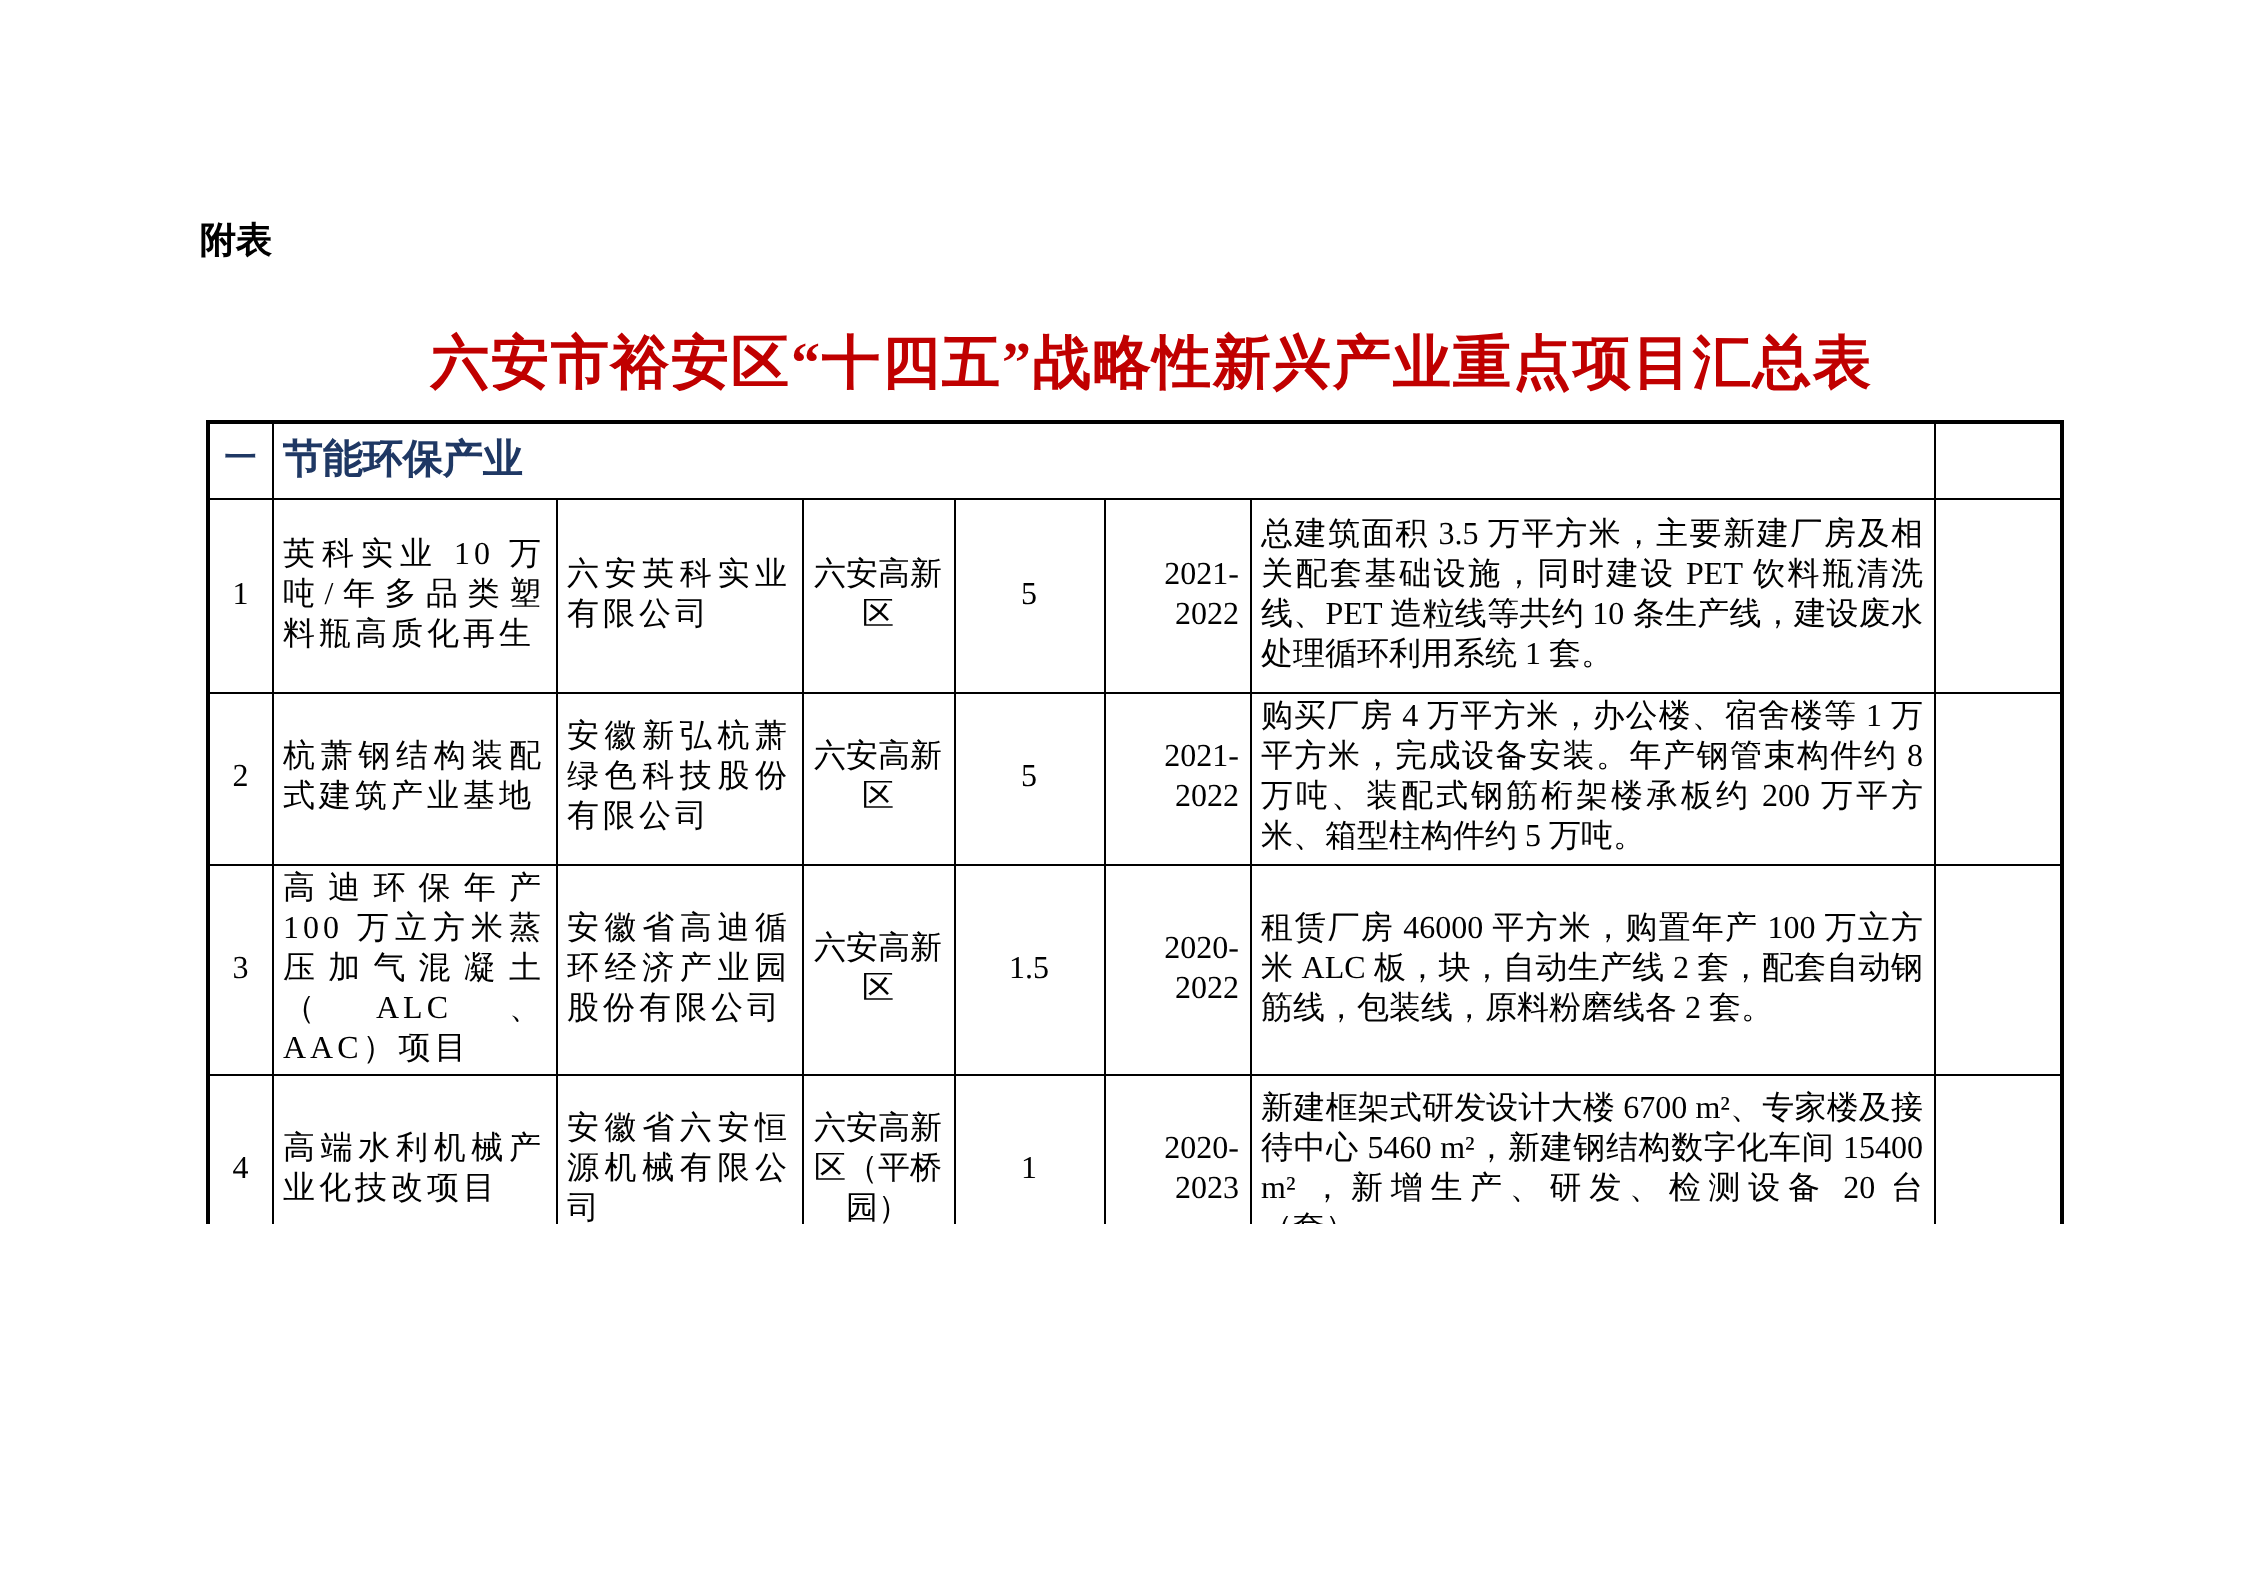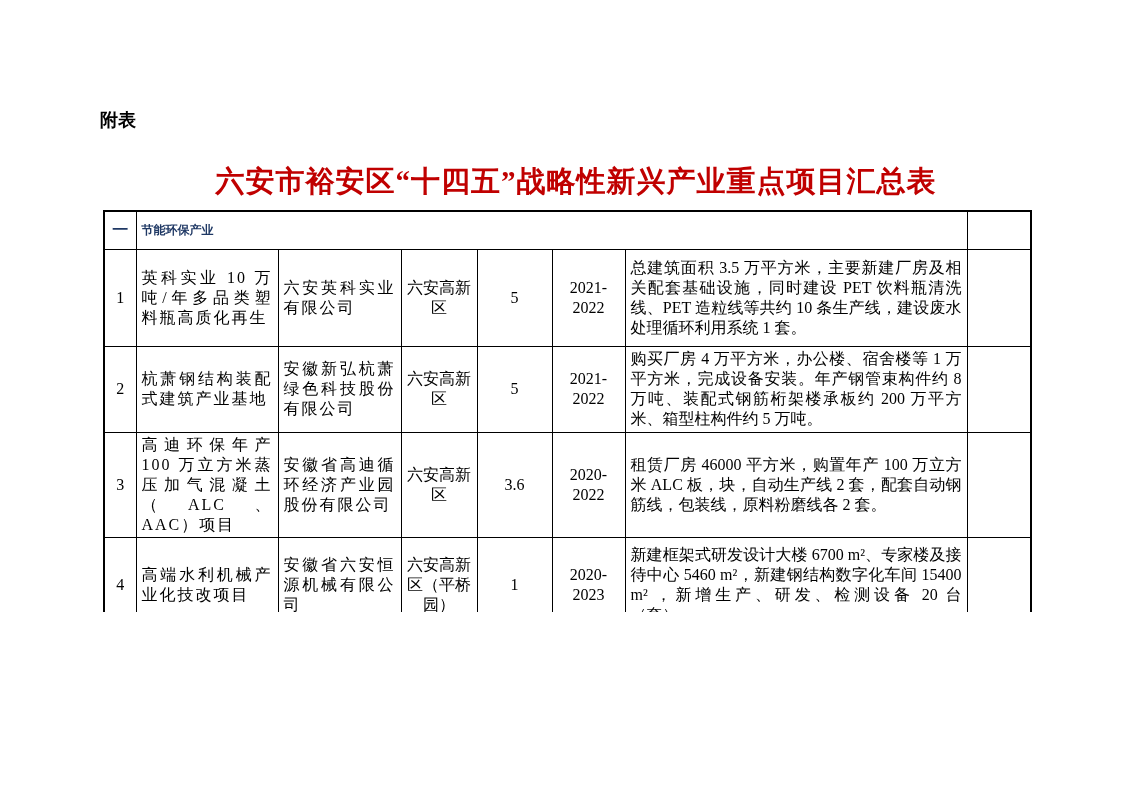--- a/index.html
+++ b/index.html
@@ -70,33 +70,33 @@
   td.justify {
     text-align: justify;
     text-justify: inter-character;
     letter-spacing: 2px;
   }
   td.content-cell {
     text-align: justify;
     text-justify: inter-character;
     padding: 2px 6px;
   }
-  td.period-cell { text-align: center; white-space: pre-line; }
+  td.period-cell { text-align: right; white-space: pre-line; }
   td.section-no {
     text-align: center;
     font-family: "Liberation Sans", sans-serif;
     font-weight: bold;
     color: #1f3864;
     font-size: 16px;
   }
   td.section-label {
     font-family: "Liberation Sans", sans-serif;
     font-weight: bold;
     color: #1f3864;
-    font-size: 12px;
+    font-size: 20px;
     text-align: left;
     padding-left: 8px;
   }
   .page-number {
     position: absolute;
     right: 100px;
     top: 702px;
     font-family: "Liberation Serif", serif;
     font-size: 21px;
     color: #222;
@@ -154,21 +154,21 @@
 2022</td>
       <td class="content-cell">购买厂房 4 万平方米，办公楼、宿舍楼等 1 万平方米，完成设备安装。年产钢管束构件约 8 万吨、装配式钢筋桁架楼承板约 200 万平方米、箱型柱构件约 5 万吨。</td>
       <td></td>
     </tr>
 
     <tr class="rh-3">
       <td class="center">3</td>
       <td class="justify">高迪环保年产 100 万立方米蒸压加气混凝土（ALC、AAC）项目</td>
       <td class="justify">安徽省高迪循环经济产业园股份有限公司</td>
       <td class="center">六安高新区</td>
-      <td class="center">3.6</td>
+      <td class="center">1.5</td>
       <td class="period-cell">2020-
 2022</td>
       <td class="content-cell">租赁厂房 46000 平方米，购置年产 100 万立方米 ALC 板，块，自动生产线 2 套，配套自动钢筋线，包装线，原料粉磨线各 2 套。</td>
       <td></td>
     </tr>
 
     <tr class="rh-4">
       <td class="center">4</td>
       <td class="justify">高端水利机械产业化技改项目</td>
       <td class="justify">安徽省六安恒源机械有限公司</td>

